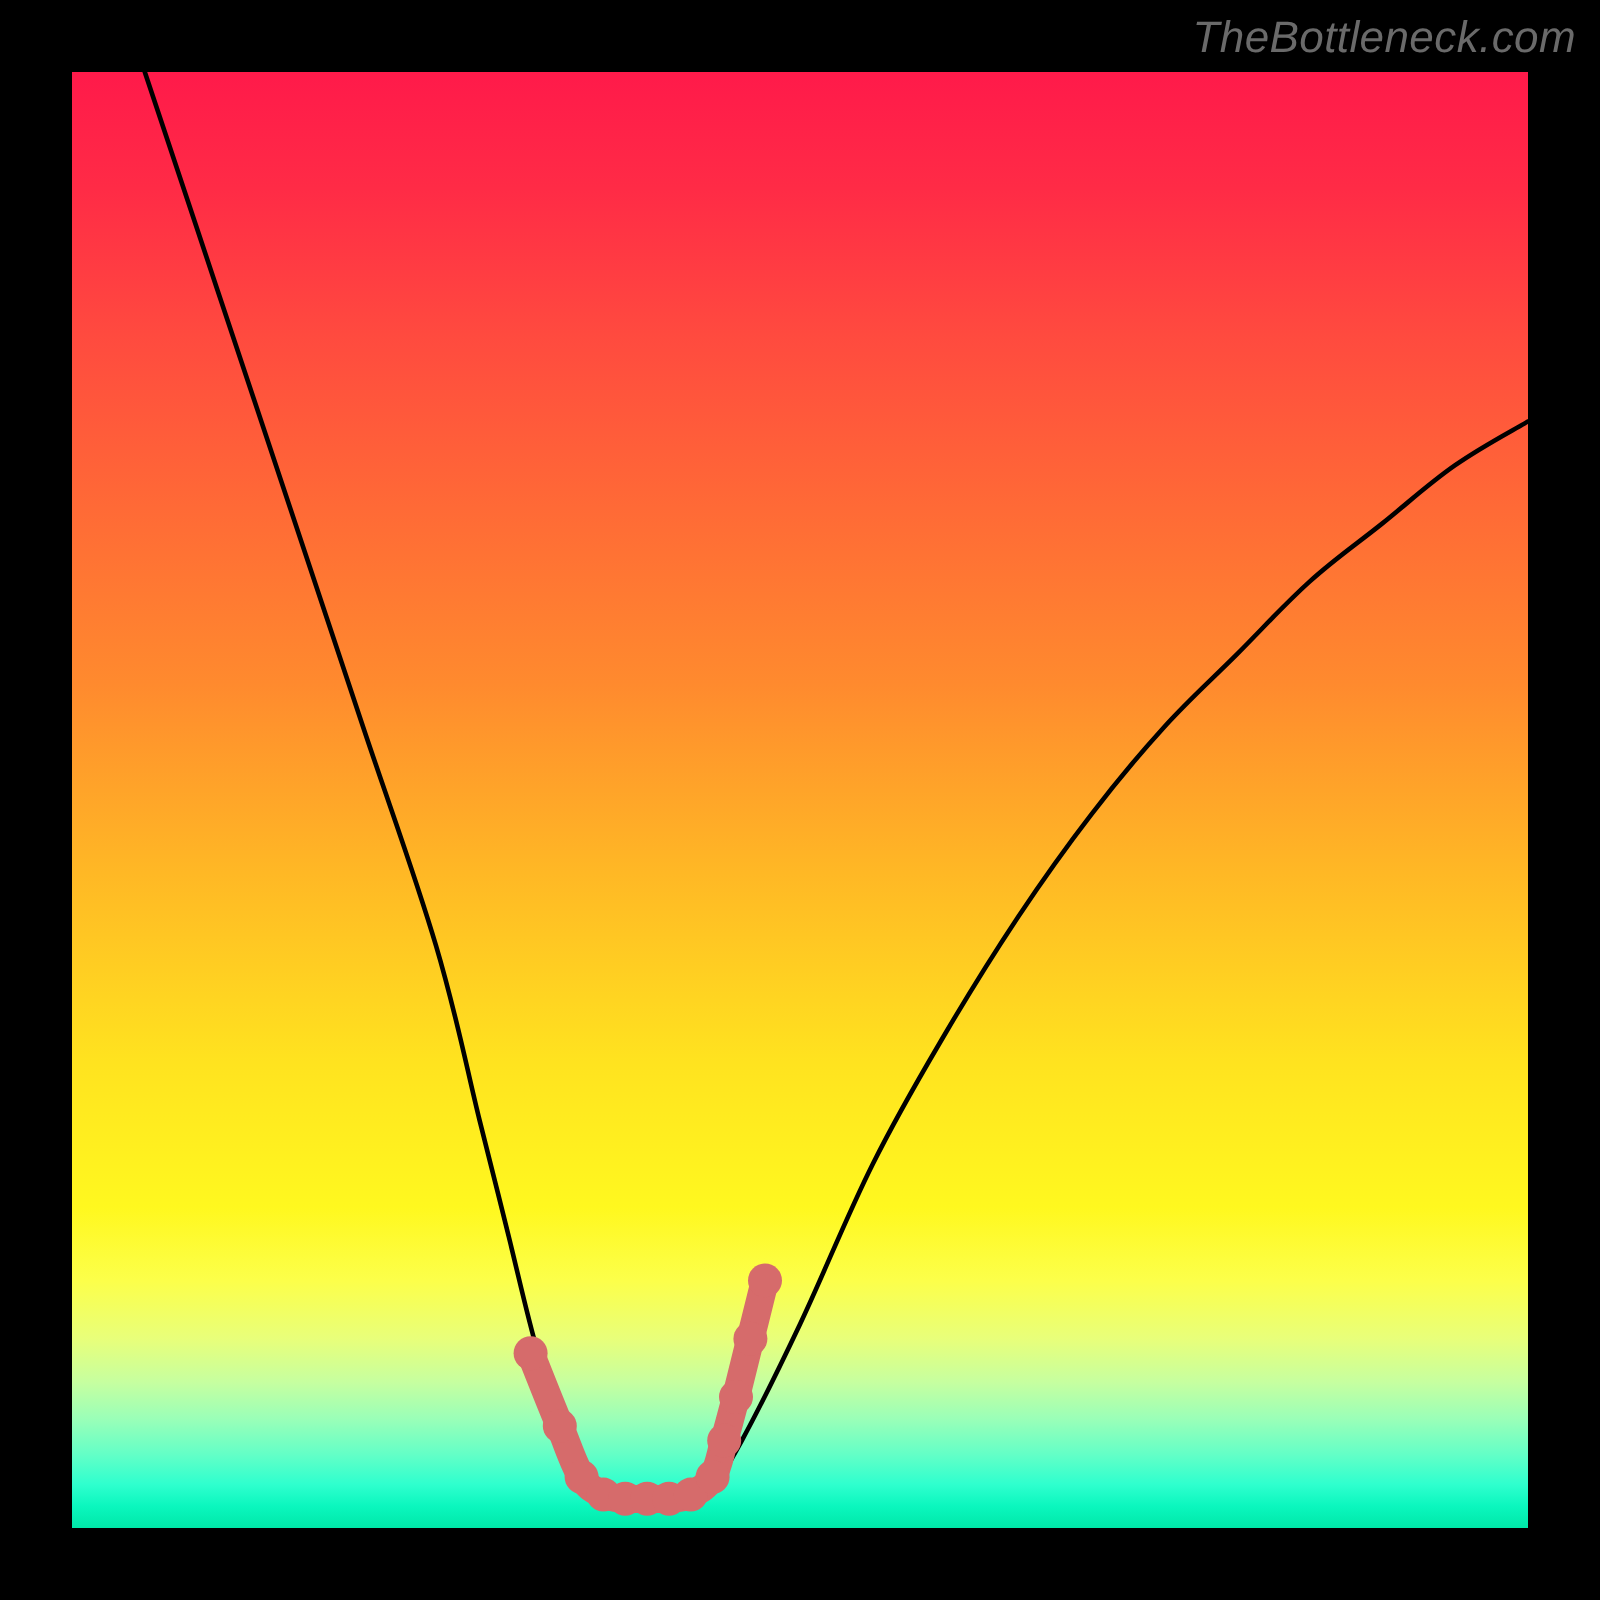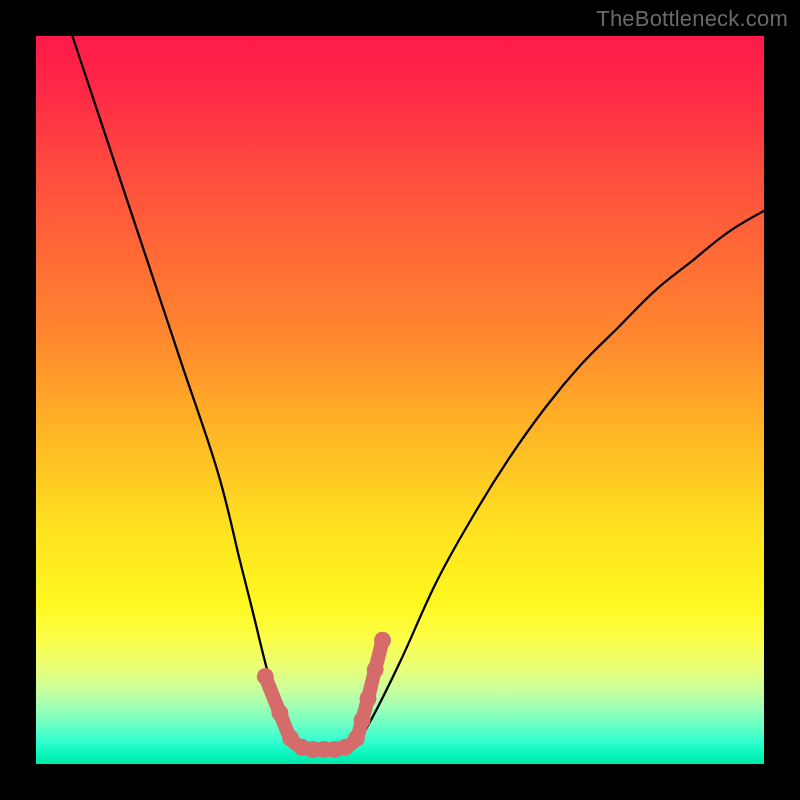--- a/index.html
+++ b/index.html
@@ -43,20 +43,21 @@
     );
   }
   .watermark {
     position: absolute;
     top: 6px;
     right: 12px;
     color: #6a6a6a;
     font-size: 22px;
     letter-spacing: 0.2px;
     user-select: none;
+    font-style: italic;
   }
   svg.curve {
     position: absolute;
     left: 0;
     top: 0;
     width: 728px;
     height: 728px;
     overflow: visible;
   }
 </style>

